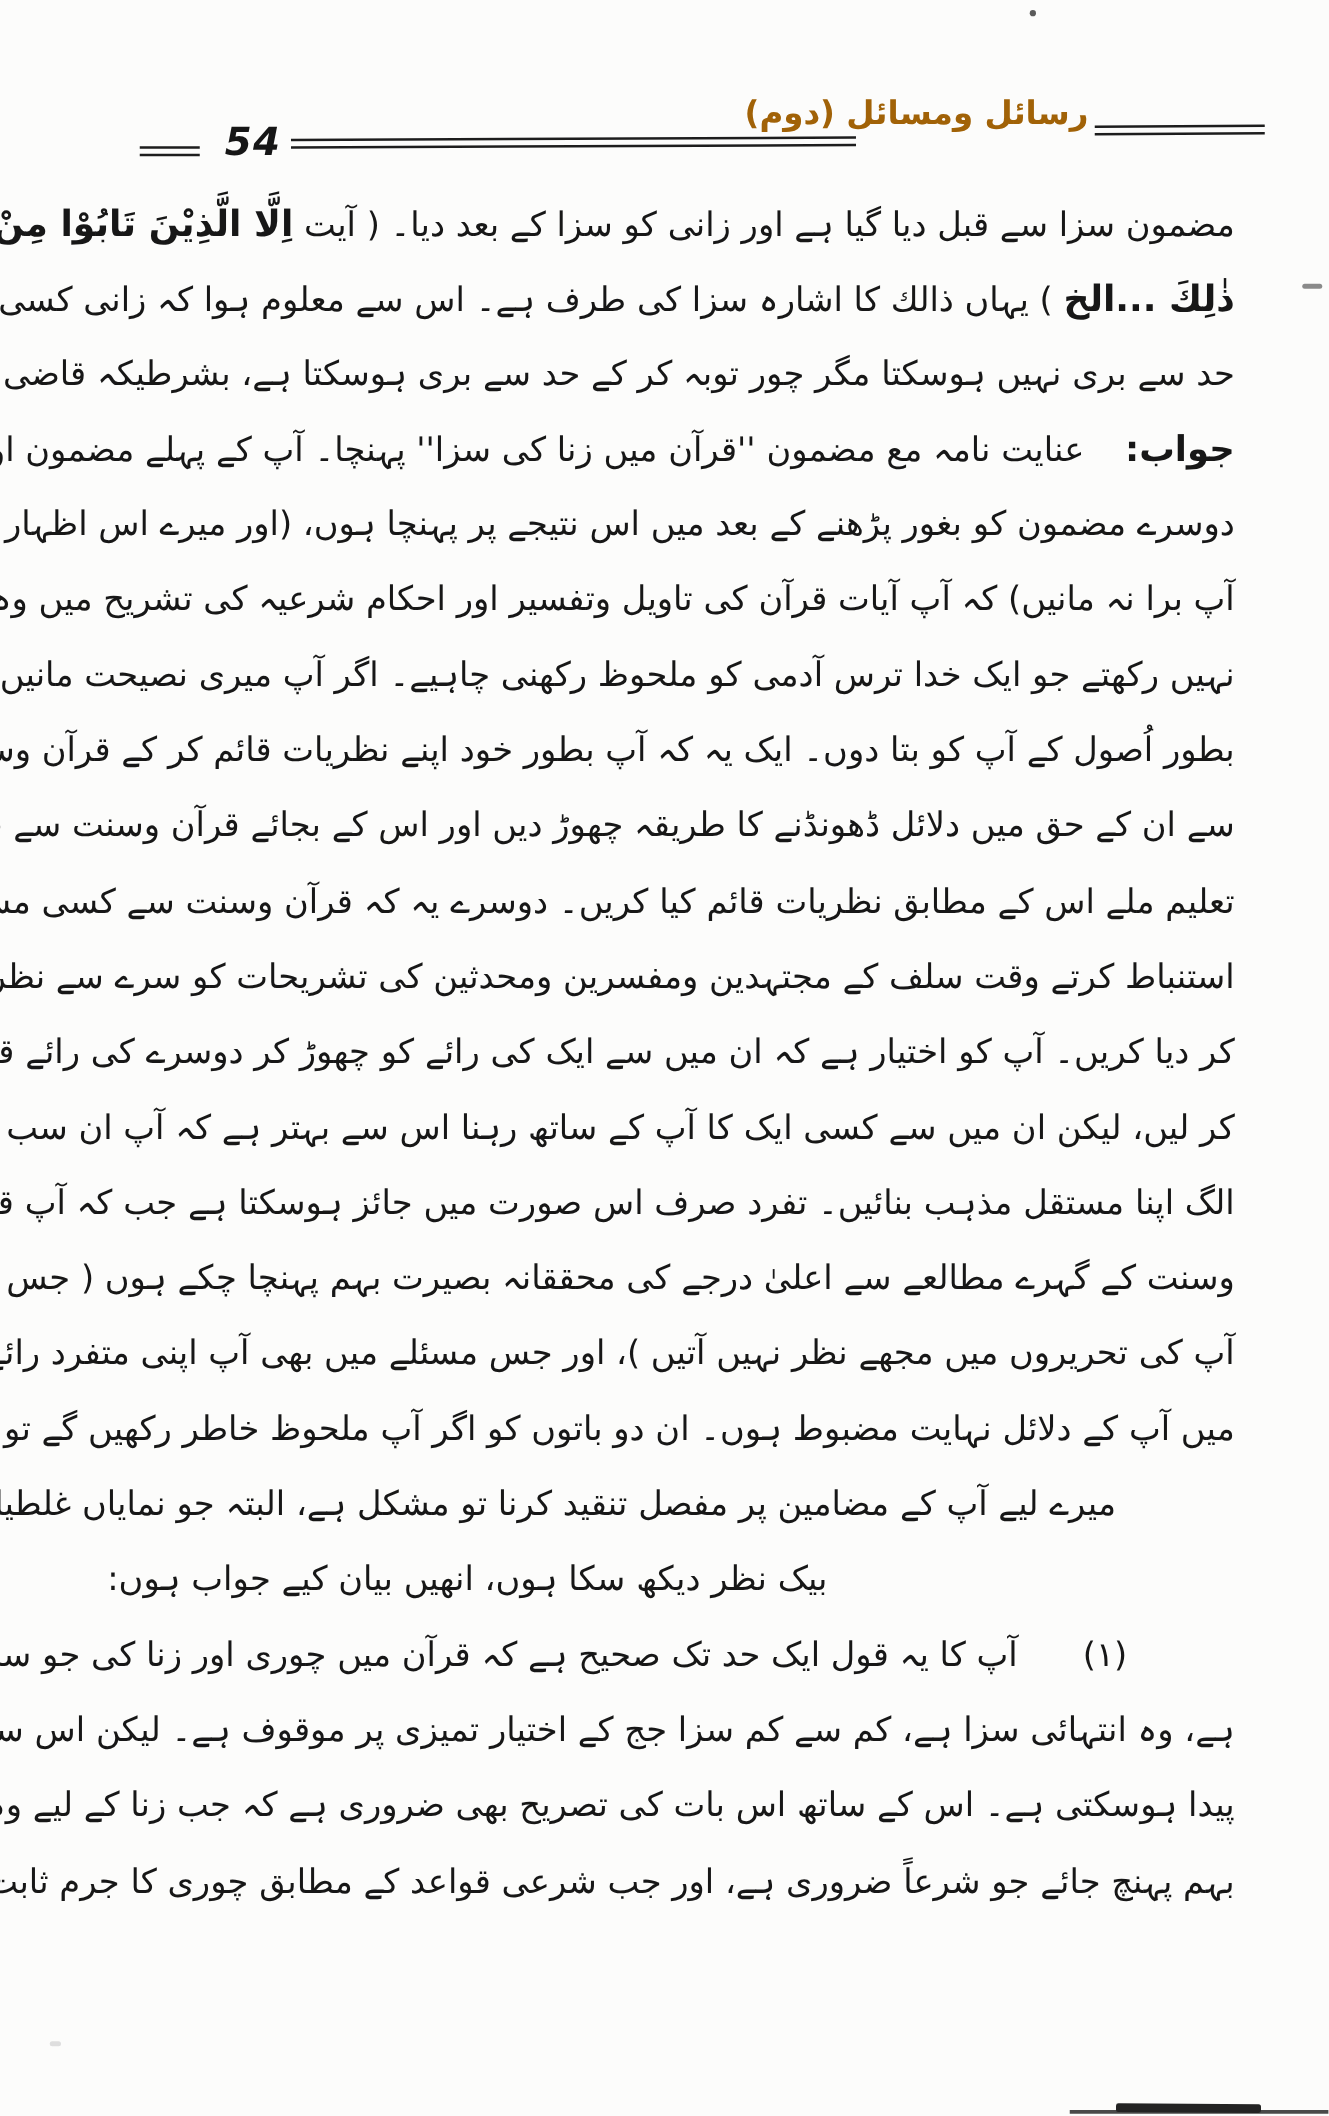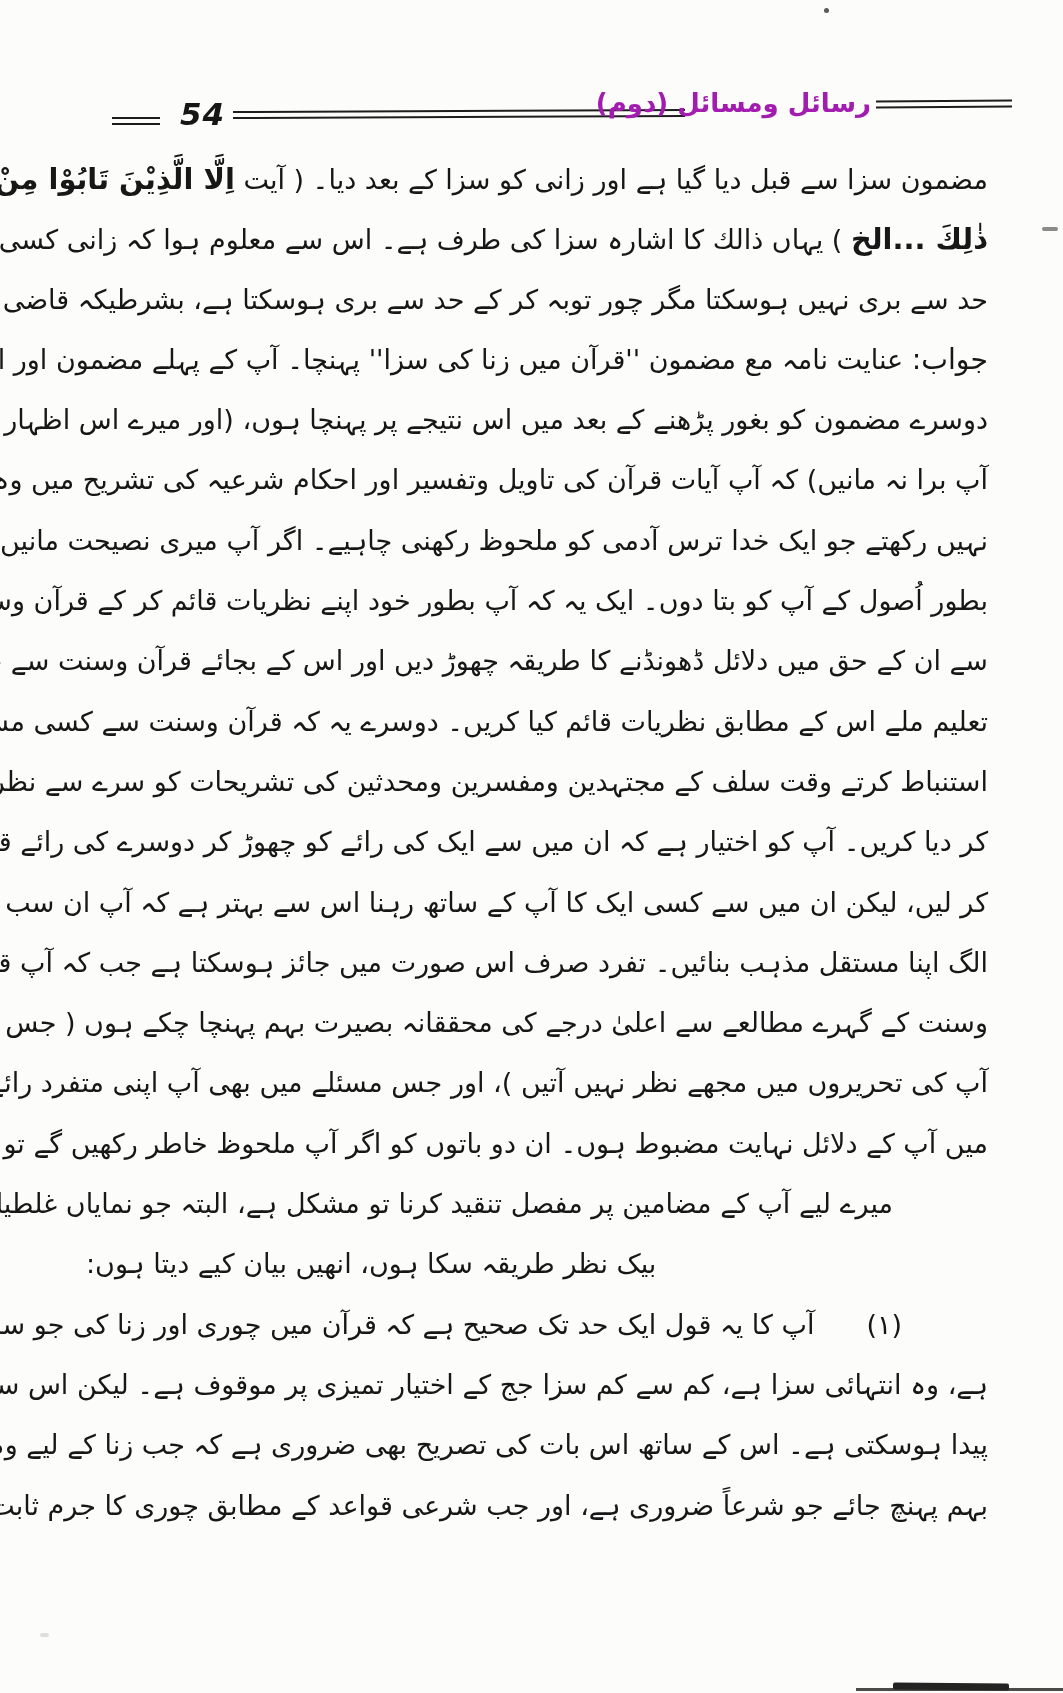--- a/index.html
+++ b/index.html
@@ -19,42 +19,42 @@
     letter-spacing:1px;color:#161616;direction:ltr;
   }
   .drule{
     position:absolute;height:8px;box-sizing:border-box;
     border-top:2.6px solid #1d1d1d;border-bottom:2.4px solid #1d1d1d;
   }
   .rule-a{left:112px;top:117px;width:48px;}
   .rule-b{left:233px;top:110px;width:452px;transform:rotate(-0.25deg);}
   .rule-c{left:876px;top:100px;width:136px;transform:rotate(-0.35deg);}
   .htitle{
-    position:absolute;right:192px;top:88px;
-    font-size:26px;font-weight:700;color:#a21caf;
+    position:absolute;right:192px;top:76px;
+    font-size:26px;font-weight:700;color:#a16207;
     white-space:nowrap;
   }
 
   
   .textblock{
     position:absolute;left:86px;top:149px;width:902px;
   }
   .tline{
     height:60.3px;line-height:60.3px;
     font-size:27px;color:#171717;
     direction:rtl;
     text-align:justify;text-align-last:justify;
     white-space:nowrap;overflow:visible;
   }
   .tline.end-right{text-align-last:right;white-space:normal;}
   .tline.flush-left{text-align-last:left;white-space:normal;}
   .tline.indent{padding-right:95px;}
   .tline.item{padding-right:86px;}
   .arabic{font-weight:700;font-size:1.07em;}
-  .lead{font-weight:400;font-size:1.05em;}
+  .lead{font-weight:700;font-size:1.05em;margin-left:24px;}
   .num{padding-left:52px;}
 
   
   .speck{position:absolute;background:#5a5a5a;border-radius:50%;}
   .speck-top{left:824px;top:8px;width:5px;height:5px;}
   .speck-edge{left:1042px;top:227px;width:16px;height:4px;border-radius:2px;background:#8a8a8a;}
   .speck-left{left:40px;top:1633px;width:9px;height:4px;border-radius:2px;background:#dedede;}
   .bottom-line{position:absolute;left:856px;top:1688px;width:207px;height:3px;background:#4a4a4a;}
   .bottom-blob{position:absolute;left:893px;top:1683px;width:116px;height:7px;background:#232323;transform:rotate(0.4deg);border-radius:2px;}
 </style>
@@ -81,21 +81,21 @@
       <div class="tline"><span>سے ان کے حق میں دلائل ڈھونڈنے کا طریقہ چھوڑ دیں اور اس کے بجائے قرآن وسنت سے جو</span></div>
       <div class="tline"><span>تعلیم ملے اس کے مطابق نظریات قائم کیا کریں۔ دوسرے یہ کہ قرآن وسنت سے کسی مسئلے کا</span></div>
       <div class="tline"><span>استنباط کرتے وقت سلف کے مجتہدین ومفسرین ومحدثین کی تشریحات کو سرے سے نظر انداز نہ</span></div>
       <div class="tline"><span>کر دیا کریں۔ آپ کو اختیار ہے کہ ان میں سے ایک کی رائے کو چھوڑ کر دوسرے کی رائے قبول</span></div>
       <div class="tline"><span>کر لیں، لیکن ان میں سے کسی ایک کا آپ کے ساتھ رہنا اس سے بہتر ہے کہ آپ ان سب سے</span></div>
       <div class="tline"><span>الگ اپنا مستقل مذہب بنائیں۔ تفرد صرف اس صورت میں جائز ہوسکتا ہے جب کہ آپ قرآن</span></div>
       <div class="tline"><span>وسنت کے گہرے مطالعے سے اعلیٰ درجے کی محققانہ بصیرت بہم پہنچا چکے ہوں ( جس کی علامات</span></div>
       <div class="tline"><span>آپ کی تحریروں میں مجھے نظر نہیں آتیں )، اور جس مسئلے میں بھی آپ اپنی متفرد رائے ظاہر کریں، اس</span></div>
       <div class="tline"><span>میں آپ کے دلائل نہایت مضبوط ہوں۔ ان دو باتوں کو اگر آپ ملحوظ خاطر رکھیں گے تو مجھے امید ہے</span></div>
       <div class="tline indent"><span>میرے لیے آپ کے مضامین پر مفصل تنقید کرنا تو مشکل ہے، البتہ جو نمایاں غلطیاں میں</span></div>
-      <div class="tline flush-left"><span>بیک نظر طریقہ سکا ہوں، انھیں بیان کیے دیتا ہوں:</span></div>
+      <div class="tline flush-left"><span>بیک نظر دیکھ سکا ہوں، انھیں بیان کیے جواب ہوں:</span></div>
       <div class="tline item"><span class="num">(۱)</span><span>آپ کا یہ قول ایک حد تک صحیح ہے کہ قرآن میں چوری اور زنا کی جو سزا بیان کی گئی</span></div>
       <div class="tline"><span>ہے، وہ انتہائی سزا ہے، کم سے کم سزا جج کے اختیار تمیزی پر موقوف ہے۔ لیکن اس سے بڑی غلط فہمی</span></div>
       <div class="tline"><span>پیدا ہوسکتی ہے۔ اس کے ساتھ اس بات کی تصریح بھی ضروری ہے کہ جب زنا کے لیے وہ شہادت</span></div>
       <div class="tline"><span>بہم پہنچ جائے جو شرعاً ضروری ہے، اور جب شرعی قواعد کے مطابق چوری کا جرم ثابت ہو جائے تو</span></div>
     </div>
 
   <div class="speck speck-top"></div>
   <div class="speck-edge speck"></div>
   <div class="speck-left speck"></div>
   <div class="bottom-line"></div>

